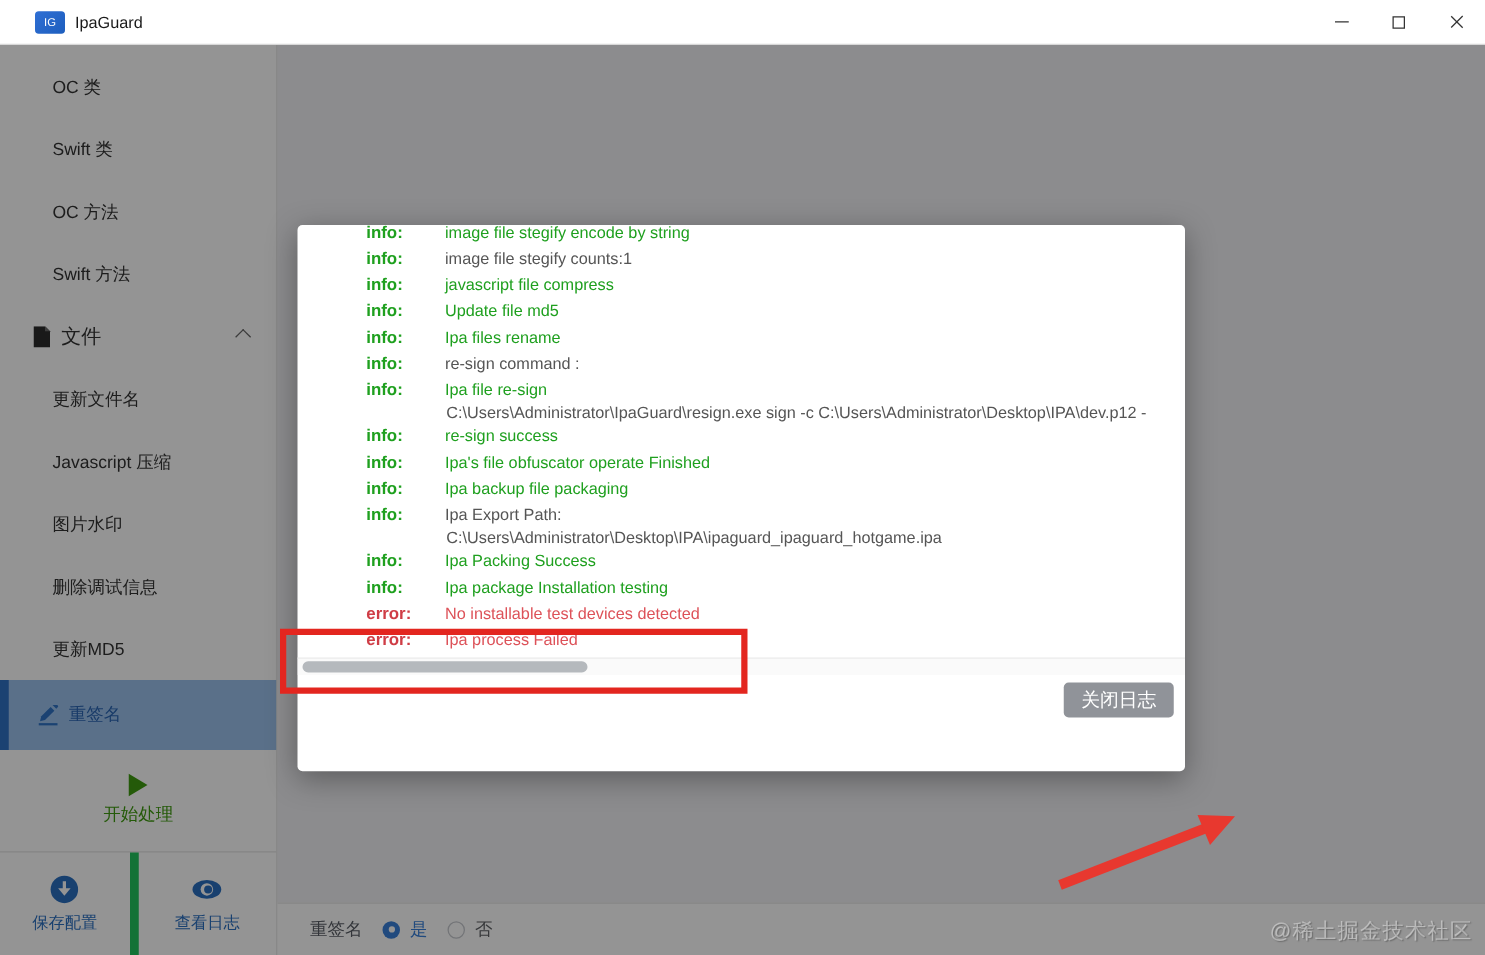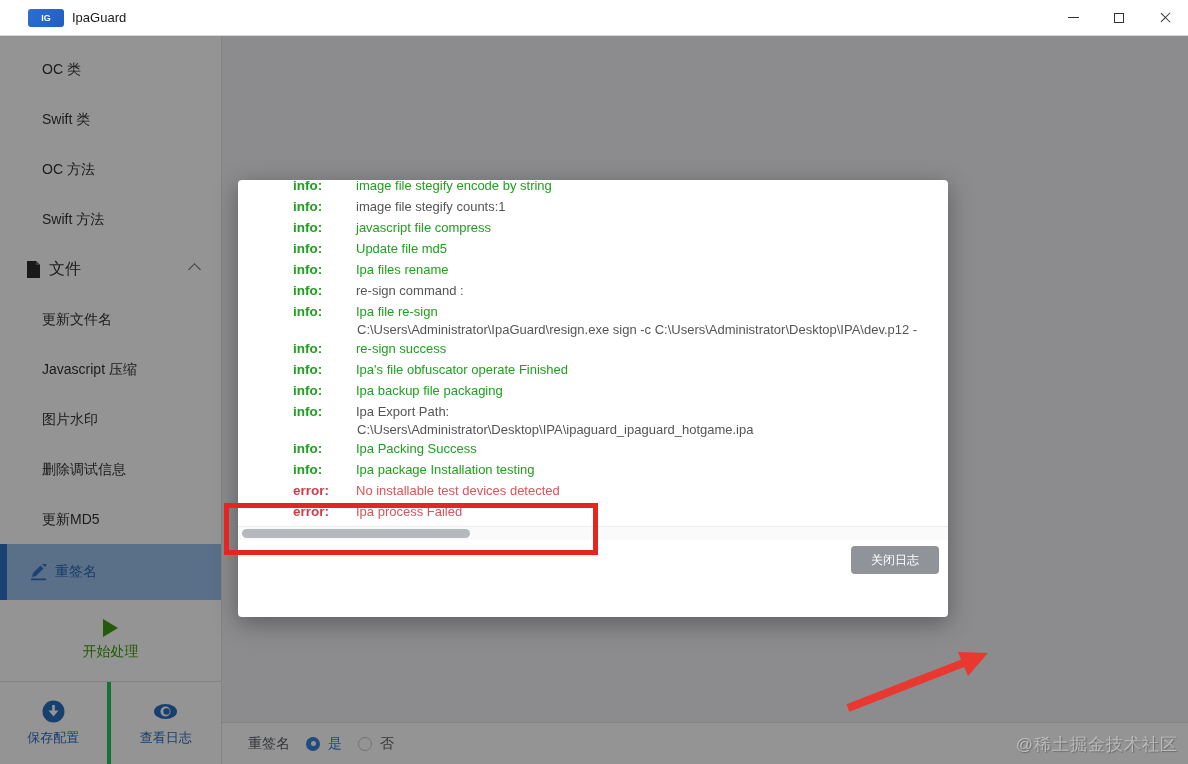--- a/index.html
+++ b/index.html
@@ -7,23 +7,23 @@
   body {
     position:relative; overflow:hidden; background:#f1f2f5;
     font-family:"Liberation Sans","DejaVu Sans",sans-serif;
     -webkit-font-smoothing:antialiased;
   }
   .abs { position:absolute; }
 
   
   .titlebar { left:0; top:0; width:1188px; height:36px; background:#fff;
     border-bottom:1px solid #d8d8d8; display:flex; align-items:center; z-index:50; }
-  .app-logo { width:36px; height:18px; margin-left:28px; border-radius:3px;
+  .app-logo { width:24px; height:18px; margin-left:28px; border-radius:3px;
     background:linear-gradient(135deg,#2f6fd4,#1d5ebe); color:#fff; font-size:9px;
-    font-weight:bold; display:flex; align-items:center; justify-content:center; }
+    font-weight:normal; display:flex; align-items:center; justify-content:center; }
   .app-title { margin-left:8px; font-size:13px; color:#1a1a1a; }
   .win-controls { margin-left:auto; display:flex; height:35px; }
   .win-btn { width:46px; height:35px; display:flex; align-items:center; justify-content:center; cursor:default; }
   .glyph-min { width:11px; height:1.5px; background:#333; }
   .glyph-max { width:10px; height:10px; border:1.2px solid #333; }
   .glyph-close { width:11px; height:11px; position:relative; }
   .glyph-close::before,.glyph-close::after { content:""; position:absolute; left:5px; top:-1px;
     width:1.4px; height:13px; background:#333; }
   .glyph-close::before { transform:rotate(45deg); }
   .glyph-close::after { transform:rotate(-45deg); }
@@ -41,21 +41,21 @@
     display:flex; align-items:center; }
   .side-selected .sig-ic { margin-left:23px; margin-right:8px; display:flex; }
   .side-selected .lbl { font-size:14px; color:#2b66b4; }
   .start-box { height:80px; display:flex; flex-direction:column; align-items:center; justify-content:center; }
   .play-tri { width:0; height:0; border-left:15px solid #3f9b10; border-top:9px solid transparent;
     border-bottom:9px solid transparent; margin-bottom:6px; }
   .start-lbl { font-size:14px; color:#3f9b10; }
   .side-foot { position:absolute; left:0; bottom:0; width:221px; height:83px; display:flex;
     border-top:1px solid #e3e3e3; }
   .foot-cell { width:50%; display:flex; flex-direction:column; align-items:center; justify-content:center; gap:6px; }
-  .foot-cell:first-child { border-right:4px solid #22c55e; }
+  .foot-cell:first-child { border-right:7px solid #22c55e; }
   .foot-cell .lbl { font-size:13px; color:#2a6fc0; }
 
   
   .main-bg { left:222px; top:36px; width:966px; height:728px; background:#f1f2f5; z-index:1; }
   .card { position:absolute; background:#fff; border:1px solid #e0e3e8; border-radius:4px; }
   .card1 { left:288px; top:75px; width:818px; height:170px; }
   .card2 { left:288px; top:255px; width:818px; height:276px; }
   .card3 { left:288px; top:537px; width:818px; height:138px; }
   .field-label { position:absolute; font-size:14px; color:#5a5e66; }
   .req-star { color:#e33; margin-right:4px; font-size:13px; }
@@ -102,21 +102,21 @@
   .log-row.success .log-lvl, .log-row.plain .log-lvl { color:#1fa01f; }
   .log-row.success .log-msg { color:#1fa01f; }
   .log-row.plain .log-msg { color:#555; }
   .log-row.dark .log-lvl, .log-row.dark .log-msg { color:#3a3a3a; }
   .log-row.error .log-lvl { color:#cf3d46; }
   .log-row.error .log-msg { color:#dd5259; }
   .hscroll { height:14px; background:#fafafa; border-top:1px solid #ececec; position:relative; }
   .hthumb { position:absolute; left:4px; top:2px; width:228px; height:9px; border-radius:5px; background:#b5b9bd; }
   .modal-foot { height:40px; display:flex; align-items:center; justify-content:flex-end; }
   .btn-close-log { margin-right:9px; width:88px; height:28px; background:#909399; color:#fff;
-    border:none; border-radius:4px; font-size:12px; font-family:inherit; }
+    border:none; border-radius:4px; font-size:15px; font-family:inherit; }
 
   
   .anno-box { left:224px; top:503px; width:374px; height:52px; border:5px solid #e3261f; z-index:30; }
   .anno-arrow { left:840px; top:640px; z-index:30; }
   .watermark { right:10px; bottom:8px; z-index:15; font-size:17px; color:rgba(255,255,255,0.42);
     text-shadow:1px 1px 1px rgba(0,0,0,0.28); letter-spacing:1px; }
 </style>
 </head>
 <body>
 

